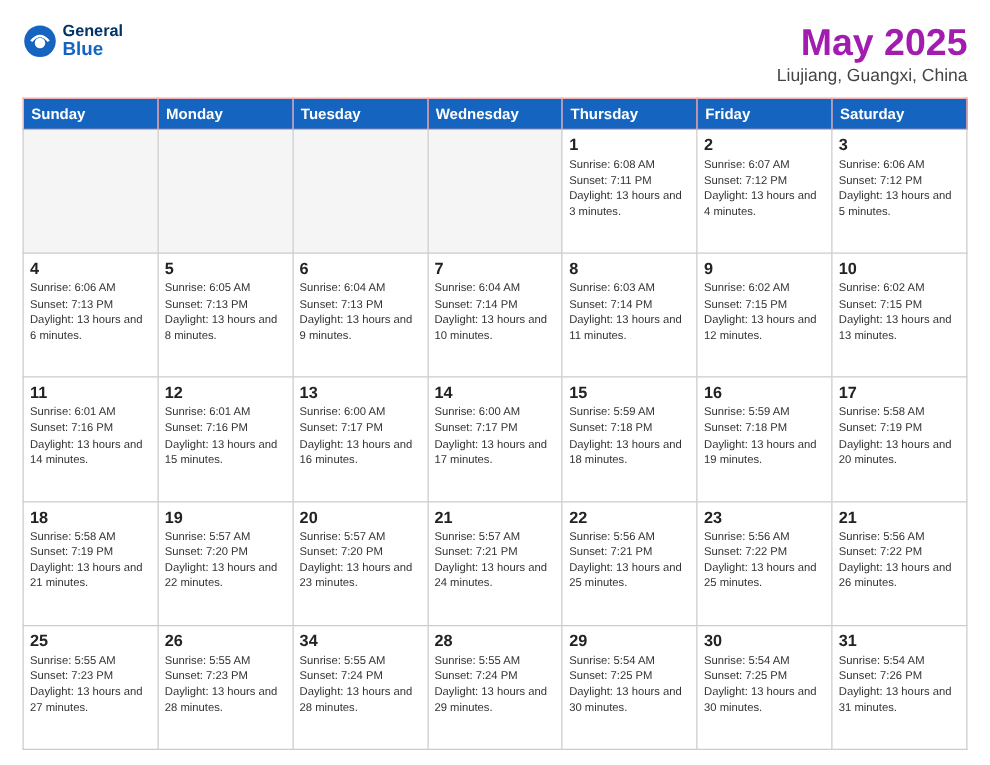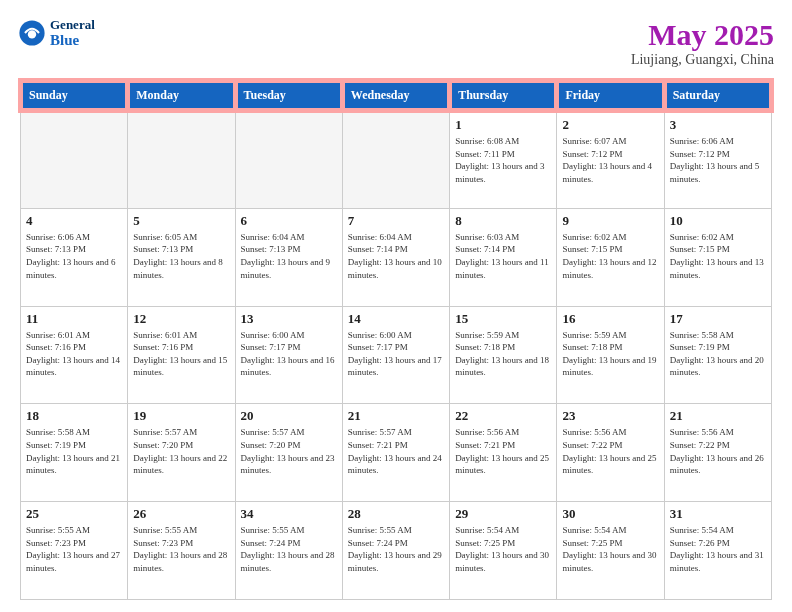--- a/index.html
+++ b/index.html
@@ -9,21 +9,20 @@
       width: 792px;
       height: 612px;
       overflow: hidden;
     }
     .page {
       width: 792px;
       height: 612px;
       padding: 18px 18px 12px 18px;
       display: flex;
       flex-direction: column;
-      font-family: Liberation Serif, serif;
     }
     .header {
       display: flex;
       justify-content: space-between;
       align-items: flex-start;
       margin-bottom: 10px;
     }
     .logo {
       display: flex;
       align-items: center;
@@ -60,21 +59,21 @@
       width: 100%;
       table-layout: fixed;
     }
     .calendar th {
       background: #1565c0;
       color: #fff;
       font-size: 12px;
       font-weight: bold;
       text-align: left;
       padding: 5px 6px;
-      border: 5px solid #fca5a5;
+      border: 1px solid #fca5a5;
     }
     .calendar td {
       border: 1px solid #ccc;
       vertical-align: top;
       padding: 4px 5px;
       font-size: 9.5px;
       color: #222;
       background: #fff;
       height: 88px;
     }

